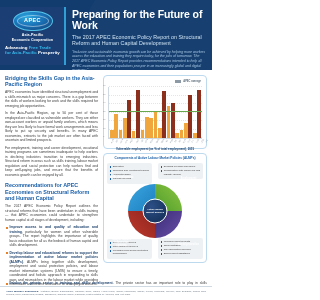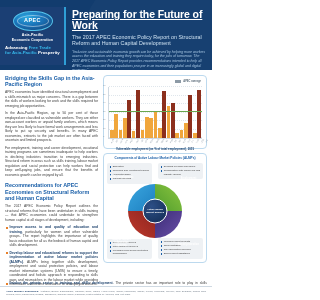--- a/index.html
+++ b/index.html
@@ -58,21 +58,21 @@
   .logo-tag {
     margin-top: 3px; padding-left: 2px;
     font-size: 4.4px; line-height: 5.2px; font-weight: bold;
   }
   .logo-tag .w1 { color: #37b6e8; }
   .logo-tag .w2 { color: #ffffff; }
 
   .hdr-text { position: absolute; left: 72px; top: 9px; right: 5px; }
   .hdr-title {
     color: #ffffff; font-size: 10.5px; font-weight: bold;
-    letter-spacing: -0.1px; line-height: 11px; text-decoration: underline;
+    letter-spacing: -0.1px; line-height: 11px;
   }
   .hdr-sub {
     margin-top: 2.5px; color: #cfe2f2; font-size: 5.3px;
     line-height: 6.4px; letter-spacing: .05px;
   }
   .hdr-quote {
     margin-top: 3.5px; color: #a9c8e4; font-size: 3.5px;
     line-height: 4.6px; font-style: italic;
   }
 

